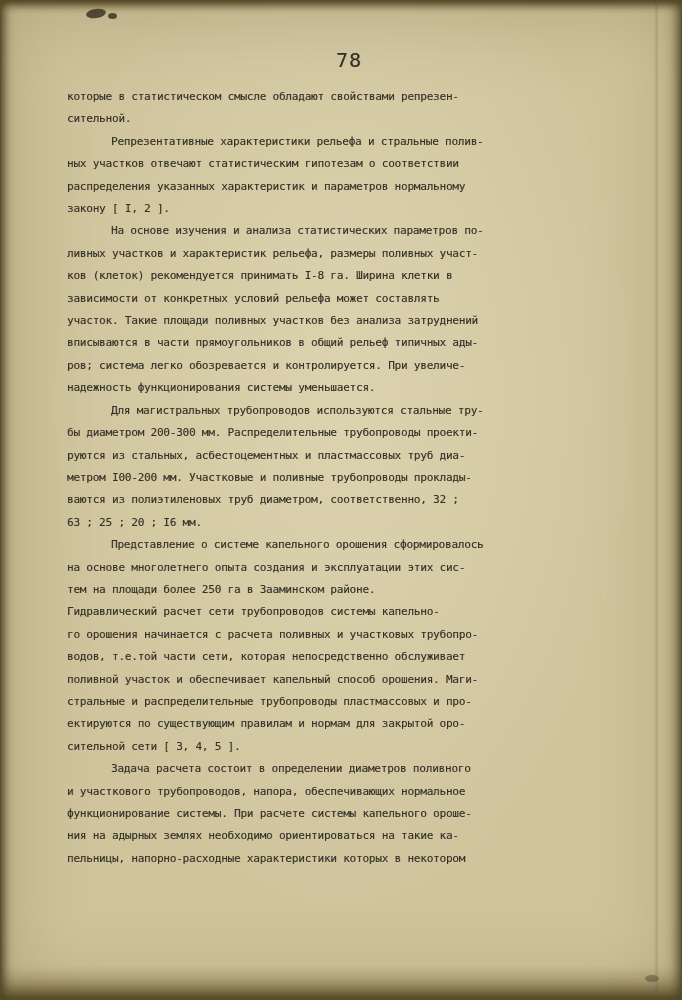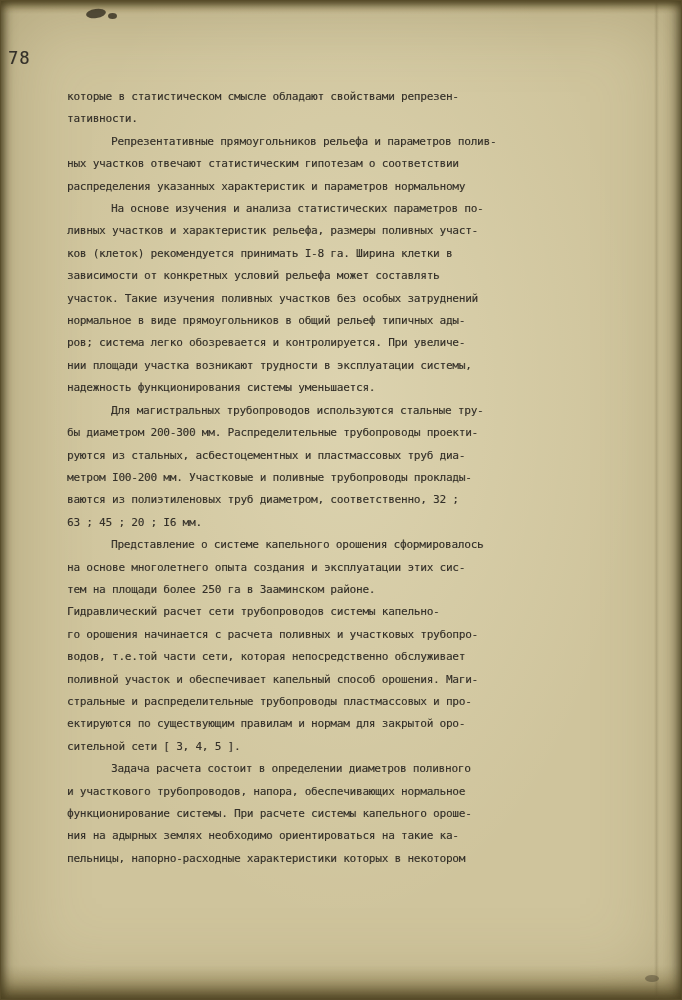--- a/index.html
+++ b/index.html
@@ -26,22 +26,23 @@
       inset 0 0 0 1px rgba(88,76,42,0.85),
       inset 0 4px 7px rgba(70,60,30,0.75),
       inset 4px 0 9px rgba(70,60,30,0.55),
       inset -5px 0 12px rgba(70,60,30,0.5),
       inset 0 -10px 16px rgba(58,48,22,0.6),
       inset 0 0 70px 18px rgba(120,105,60,0.28);
     overflow:hidden;
   }
   .page-number{
     position:absolute;
-    top:48px;left:8px;right:0;
-    font-size:17px;
+    top:48px;left:16px;right:0;
+    text-align:center;
+    font-size:20px;
     letter-spacing:1px;
     color:var(--ink);
     text-shadow:0.4px 0.4px 0 rgba(52,48,41,0.4);
   }
   .text-block{
     position:absolute;
     left:67px;top:86px;
     width:572px;
     color:var(--ink);
     font-size:11px;
@@ -74,45 +75,45 @@
 
 <div class="page">
   <div class="speck s1"></div>
   <div class="speck s2"></div>
   <div class="speck s3"></div>
   <div class="crease"></div>
   <div class="page-number">78</div>
   <div class="text-block">
       <div class="para">
         <div class="line">которые в статистическом смысле обладают свойствами репрезен-</div>
-        <div class="line">тативности.</div>
+        <div class="line">сительной.</div>
       </div>
       <div class="para indent">
-        <div class="line">Репрезентативные прямоугольников рельефа и параметров полив-</div>
+        <div class="line">Репрезентативные характеристики рельефа и стральные полив-</div>
         <div class="line">ных участков отвечают статистическим гипотезам о соответствии</div>
         <div class="line">распределения указанных характеристик и параметров нормальному</div>
+        <div class="line">закону [ I, 2 ].</div>
       </div>
       <div class="para indent">
         <div class="line">На основе изучения и анализа статистических параметров по-</div>
         <div class="line">ливных участков и характеристик рельефа, размеры поливных участ-</div>
         <div class="line">ков (клеток) рекомендуется принимать I-8 га. Ширина клетки в</div>
         <div class="line">зависимости от конкретных условий рельефа может составлять</div>
-        <div class="line">участок. Такие изучения поливных участков без особых затруднений</div>
-        <div class="line">нормальное в виде прямоугольников в общий рельеф типичных ады-</div>
+        <div class="line">участок. Такие площади поливных участков без анализа затруднений</div>
+        <div class="line">вписываются в части прямоугольников в общий рельеф типичных ады-</div>
         <div class="line">ров; система легко обозревается и контролируется. При увеличе-</div>
-        <div class="line">нии площади участка возникают трудности в эксплуатации системы,</div>
         <div class="line">надежность функционирования системы уменьшается.</div>
       </div>
       <div class="para indent">
         <div class="line">Для магистральных трубопроводов используются стальные тру-</div>
         <div class="line">бы диаметром 200-300 мм. Распределительные трубопроводы проекти-</div>
         <div class="line">руются из стальных, асбестоцементных и пластмассовых труб диа-</div>
         <div class="line">метром I00-200 мм. Участковые и поливные трубопроводы проклады-</div>
         <div class="line">ваются из полиэтиленовых труб диаметром, соответственно, 32 ;</div>
-        <div class="line">63 ; 45 ; 20 ; I6 мм.</div>
+        <div class="line">63 ; 25 ; 20 ; I6 мм.</div>
       </div>
       <div class="para indent">
         <div class="line">Представление о системе капельного орошения сформировалось</div>
         <div class="line">на основе многолетнего опыта создания и эксплуатации этих сис-</div>
         <div class="line">тем на площади более 250 га в Зааминском районе.</div>
         <div class="line">Гидравлический расчет сети трубопроводов системы капельно-</div>
       </div>
       <div class="para">
         <div class="line">го орошения начинается с расчета поливных и участковых трубопро-</div>
         <div class="line">водов, т.е.той части сети, которая непосредственно обслуживает</div>

